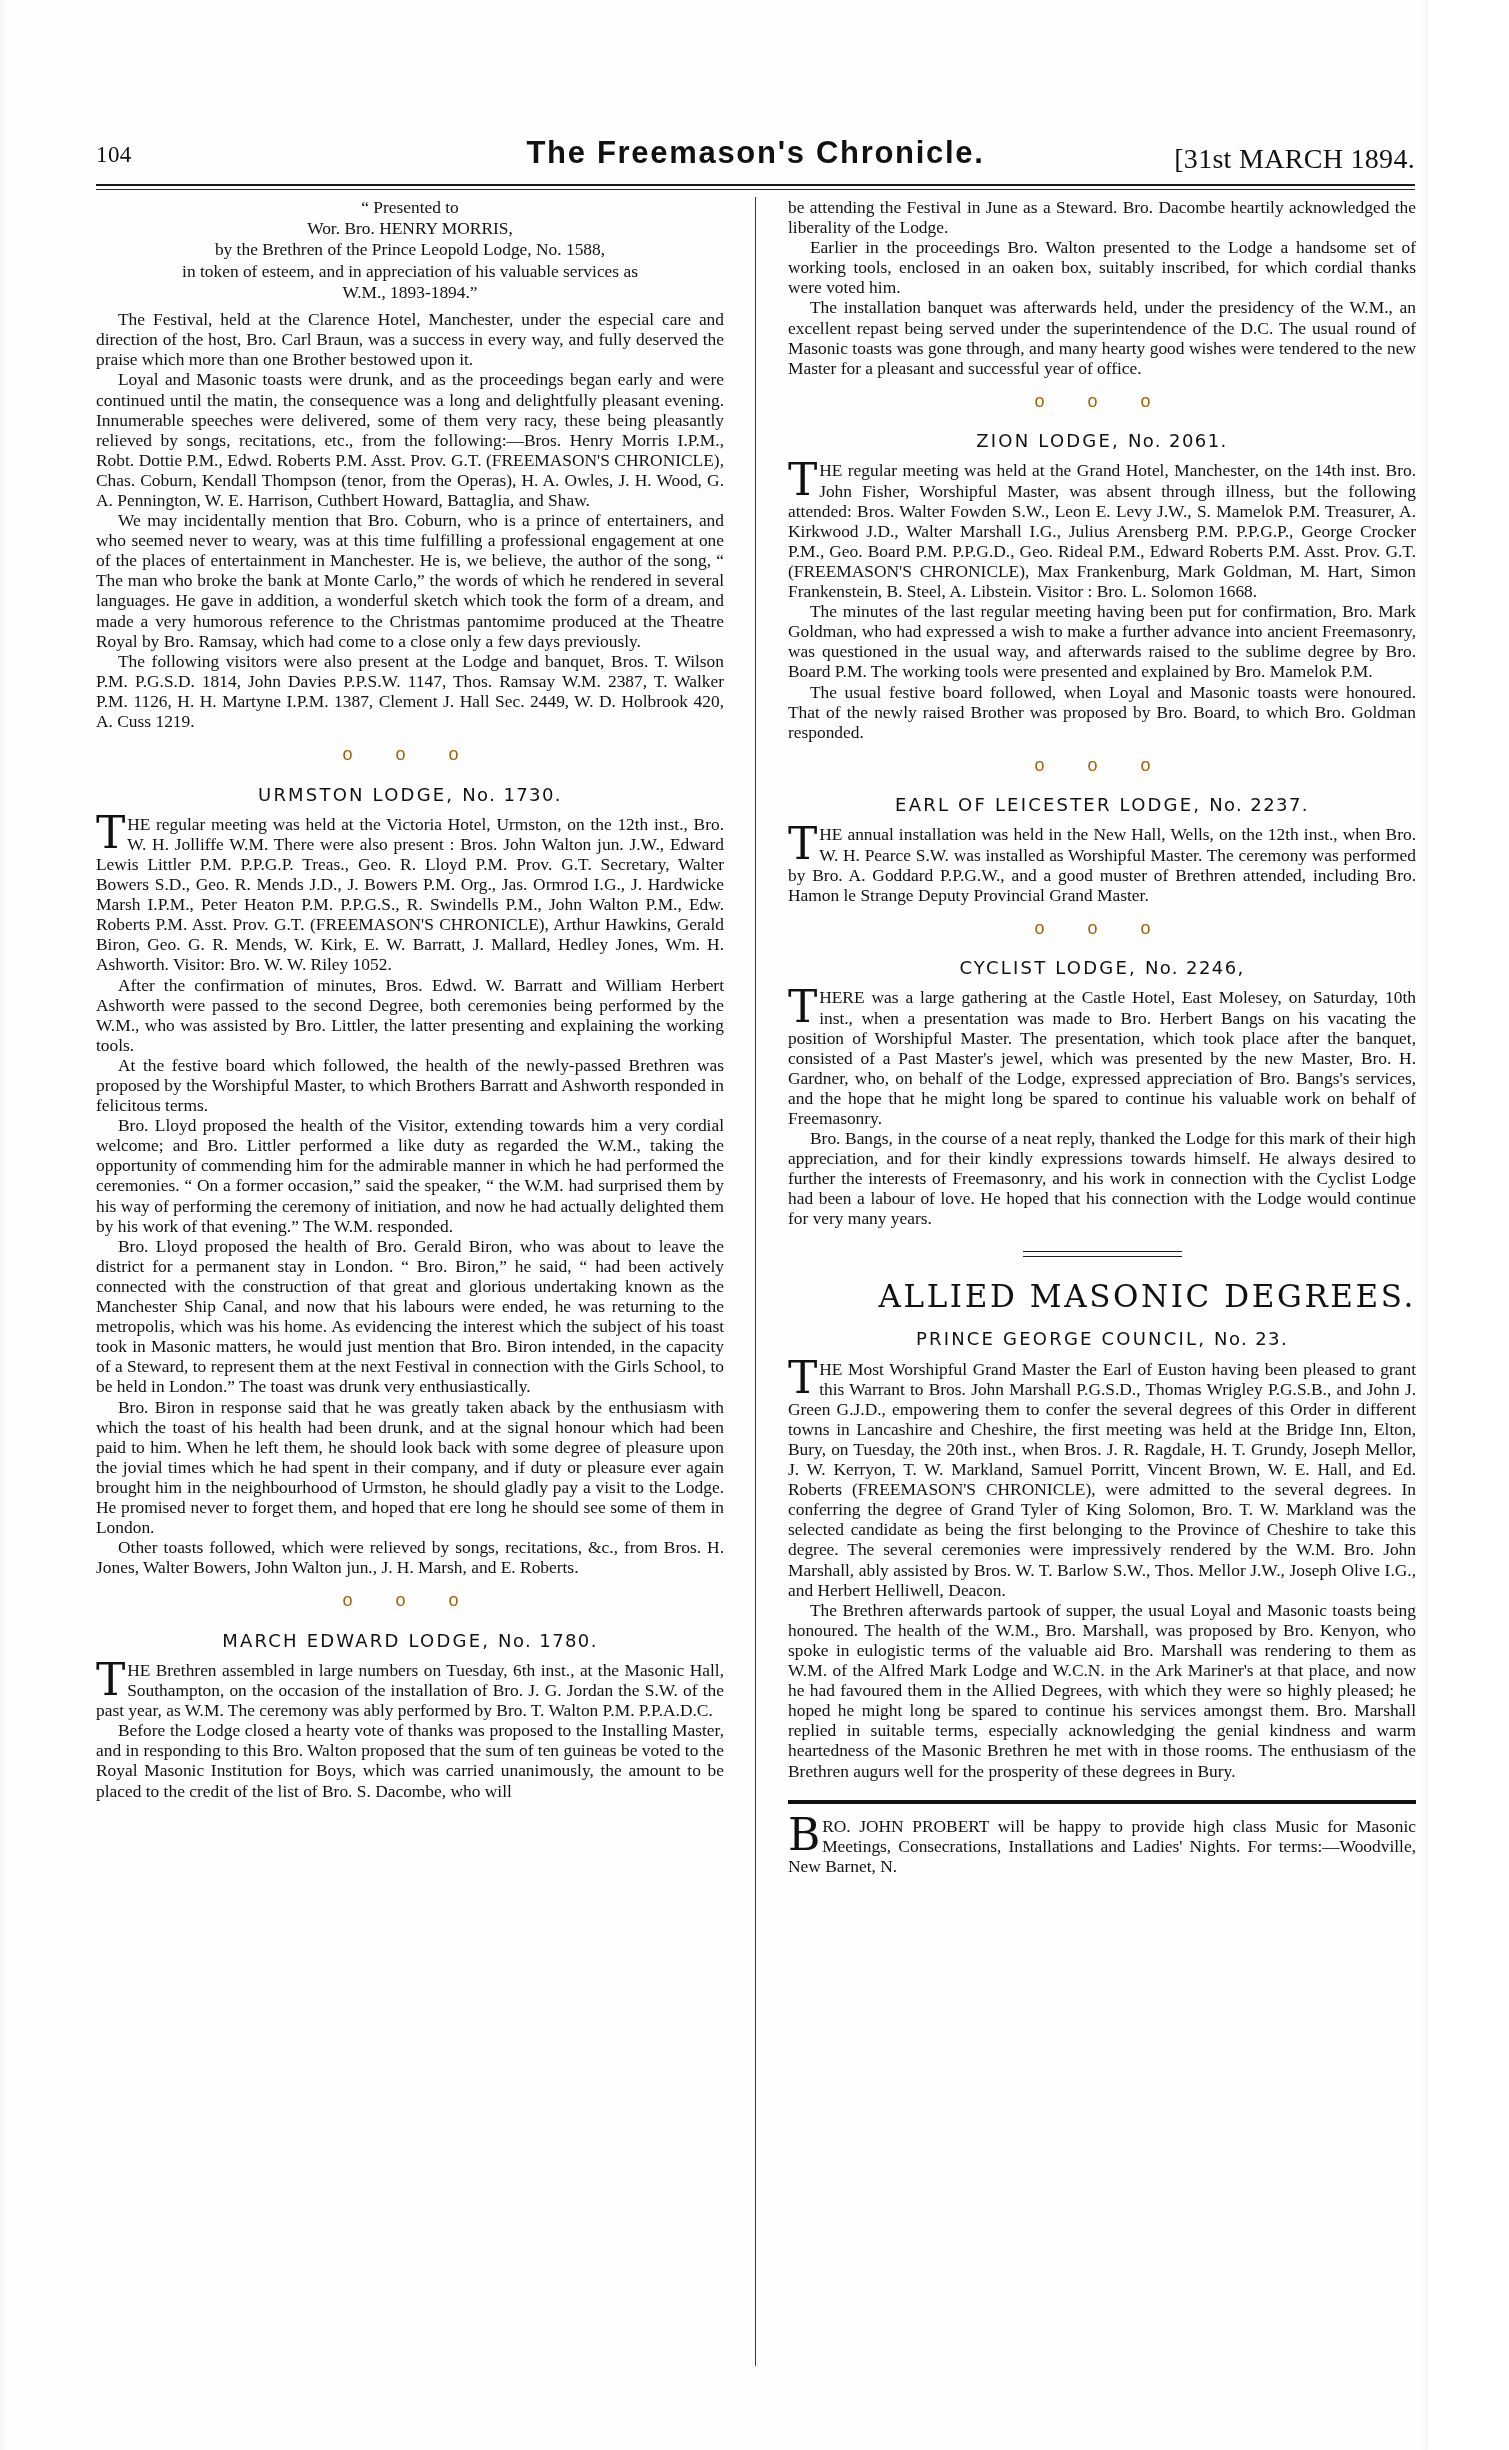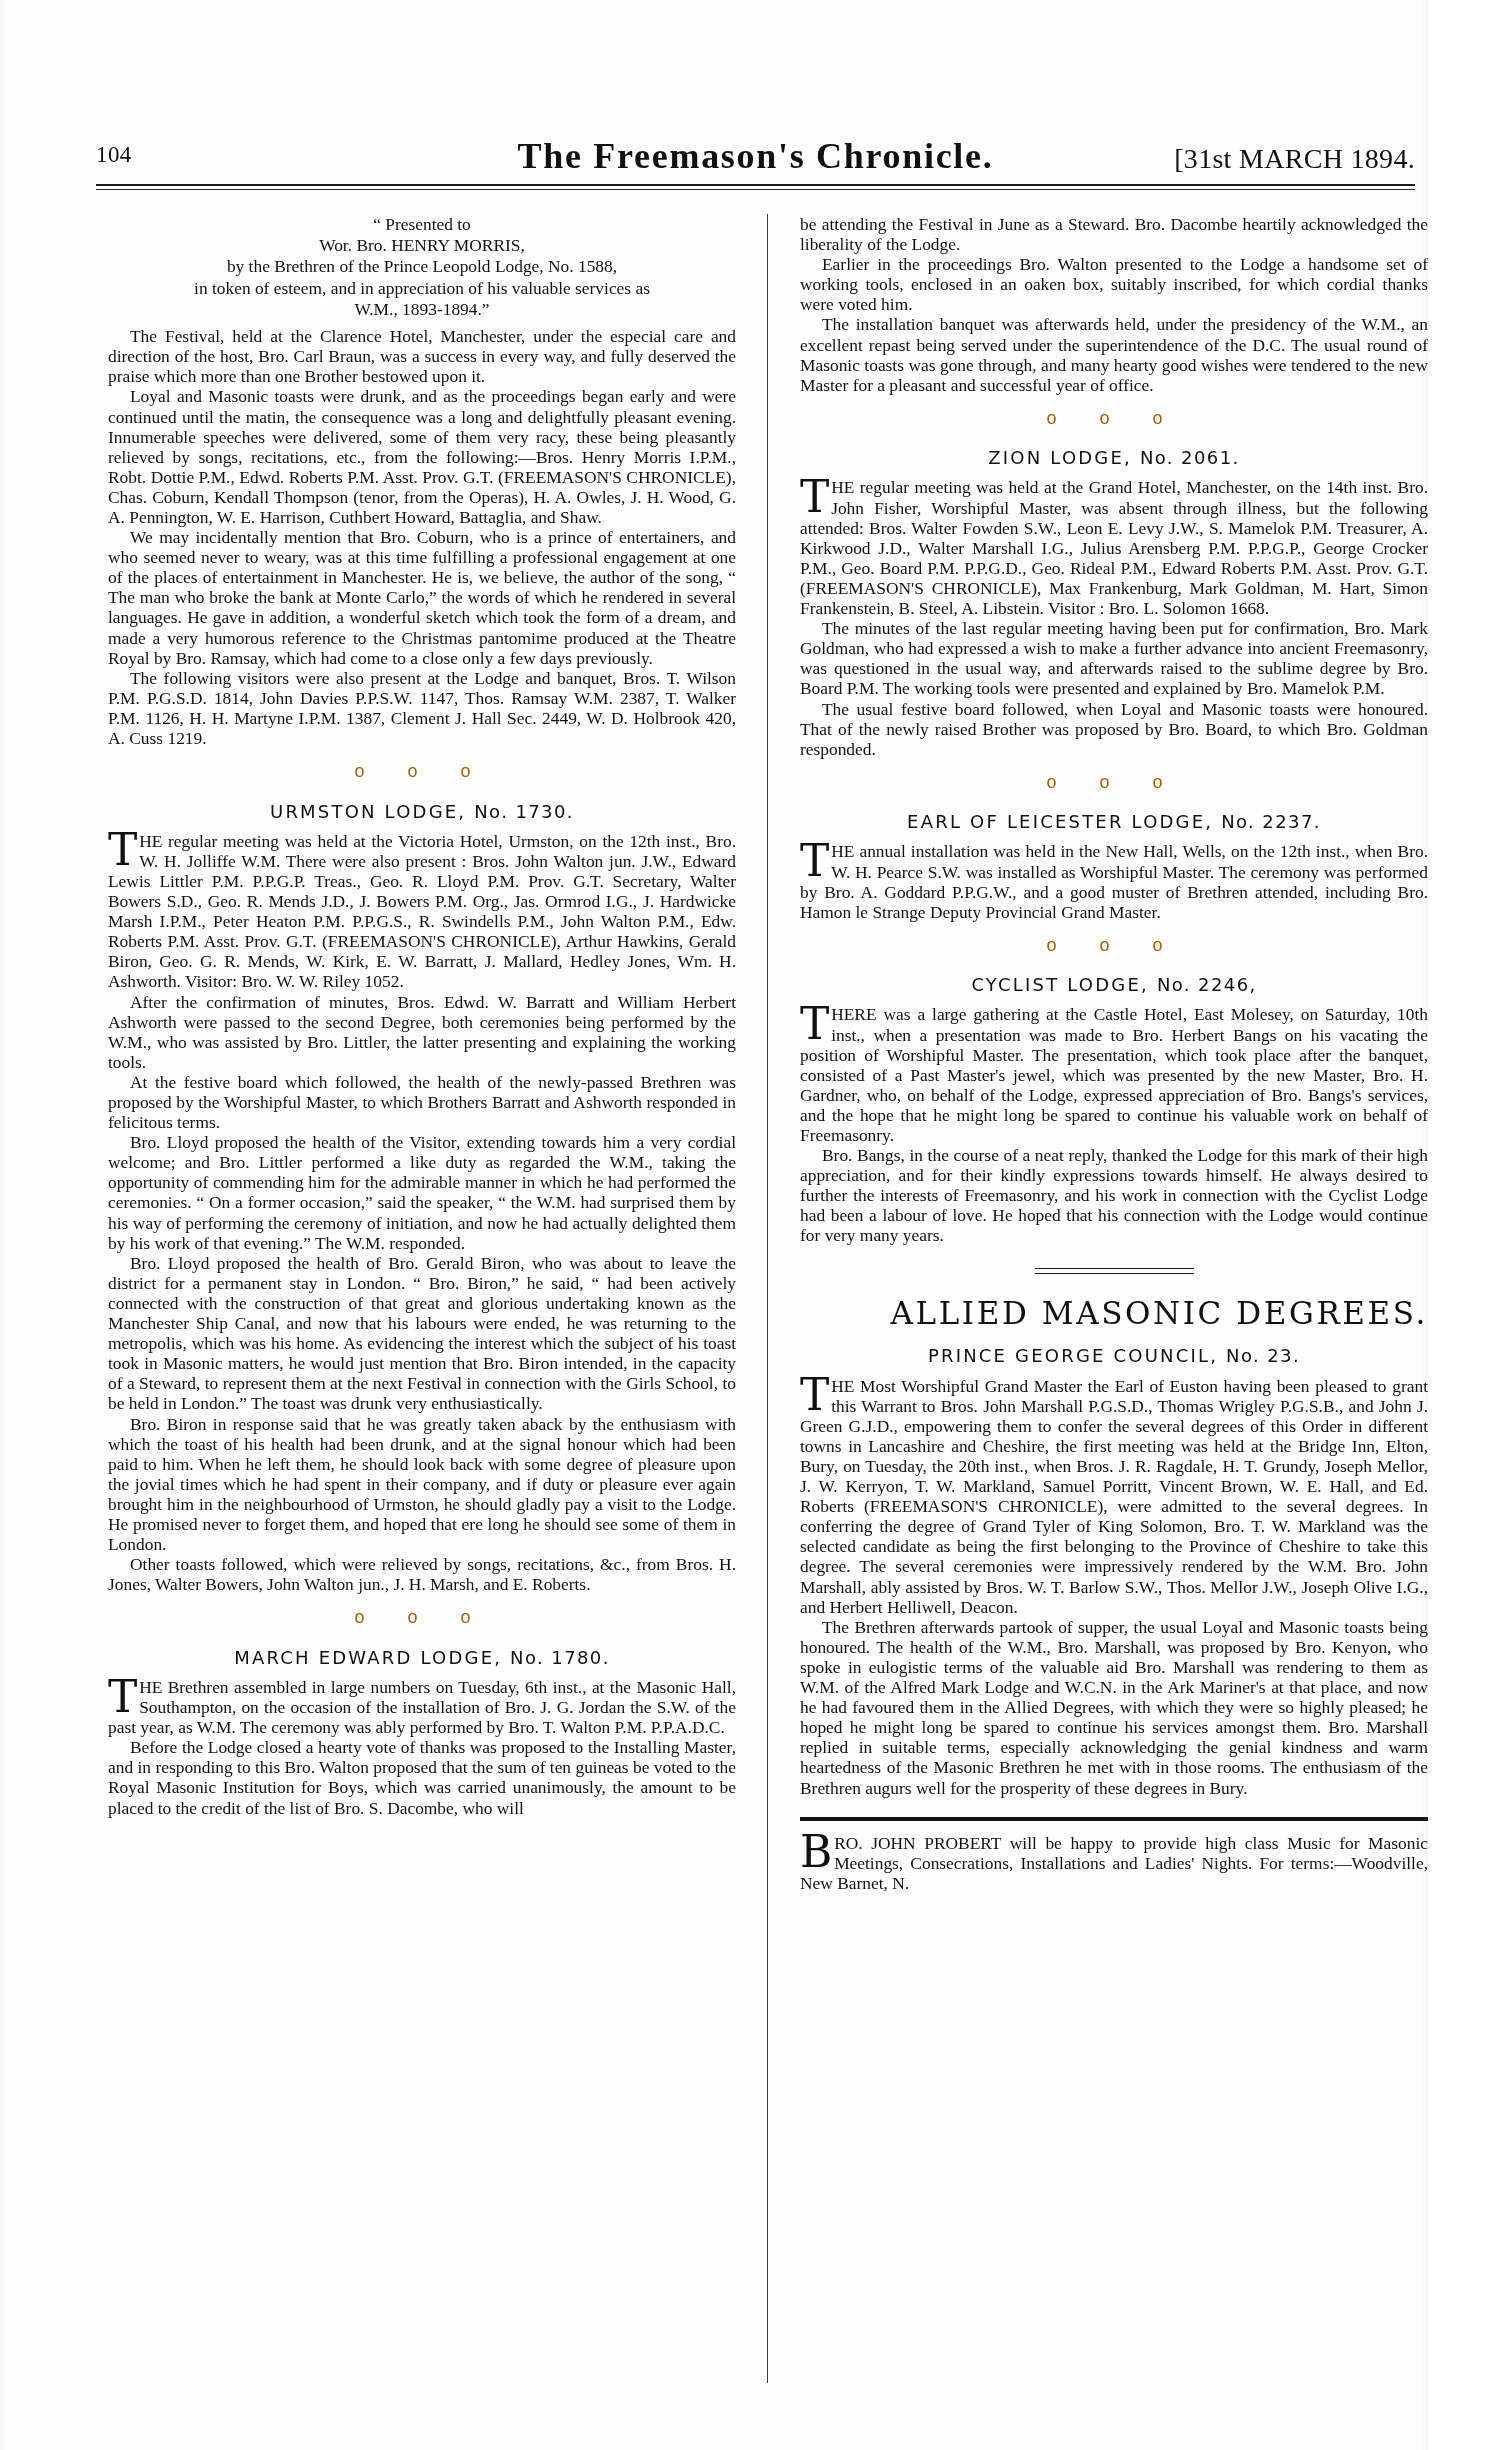--- a/index.html
+++ b/index.html
@@ -37,24 +37,24 @@
     left: 0; top: 6.8px;
     font-size: 23px;
     letter-spacing: 0.4px;
     font-family: "Liberation Serif", serif;
   }
   .paper-title {
     position: absolute;
     left: 0; right: 0;
     top: 0;
     text-align: center;
-    font-size: 36px;
+    font-size: 31px;
     font-weight: bold;
     letter-spacing: 1.7px;
-    font-family: Liberation Serif, serif;
+    font-family: Liberation Sans, sans-serif;
   }
   .issue-date {
     position: absolute;
     right: 0; top: 8px;
     font-size: 28px;
     letter-spacing: 0.3px;
     white-space: nowrap;
   }
 
   .rule-top {
@@ -70,24 +70,23 @@
     position: absolute;
     left: 0; top: 3.4px;
     width: 100%;
     border-top: 0.9px solid #2a2a2a;
   }
 
   
   .columns {
     position: absolute;
     left: 96px;
-    top: 214px;
+    top: 197px;
     width: 1319px;
     height: 2186px;
-    margin-left: 12px;
   }
   .col {
     position: absolute;
     top: 0;
     width: 628px;
     height: 100%;
     font-size: 17.4px;
     line-height: 1.155;
     text-align: justify;
   }

